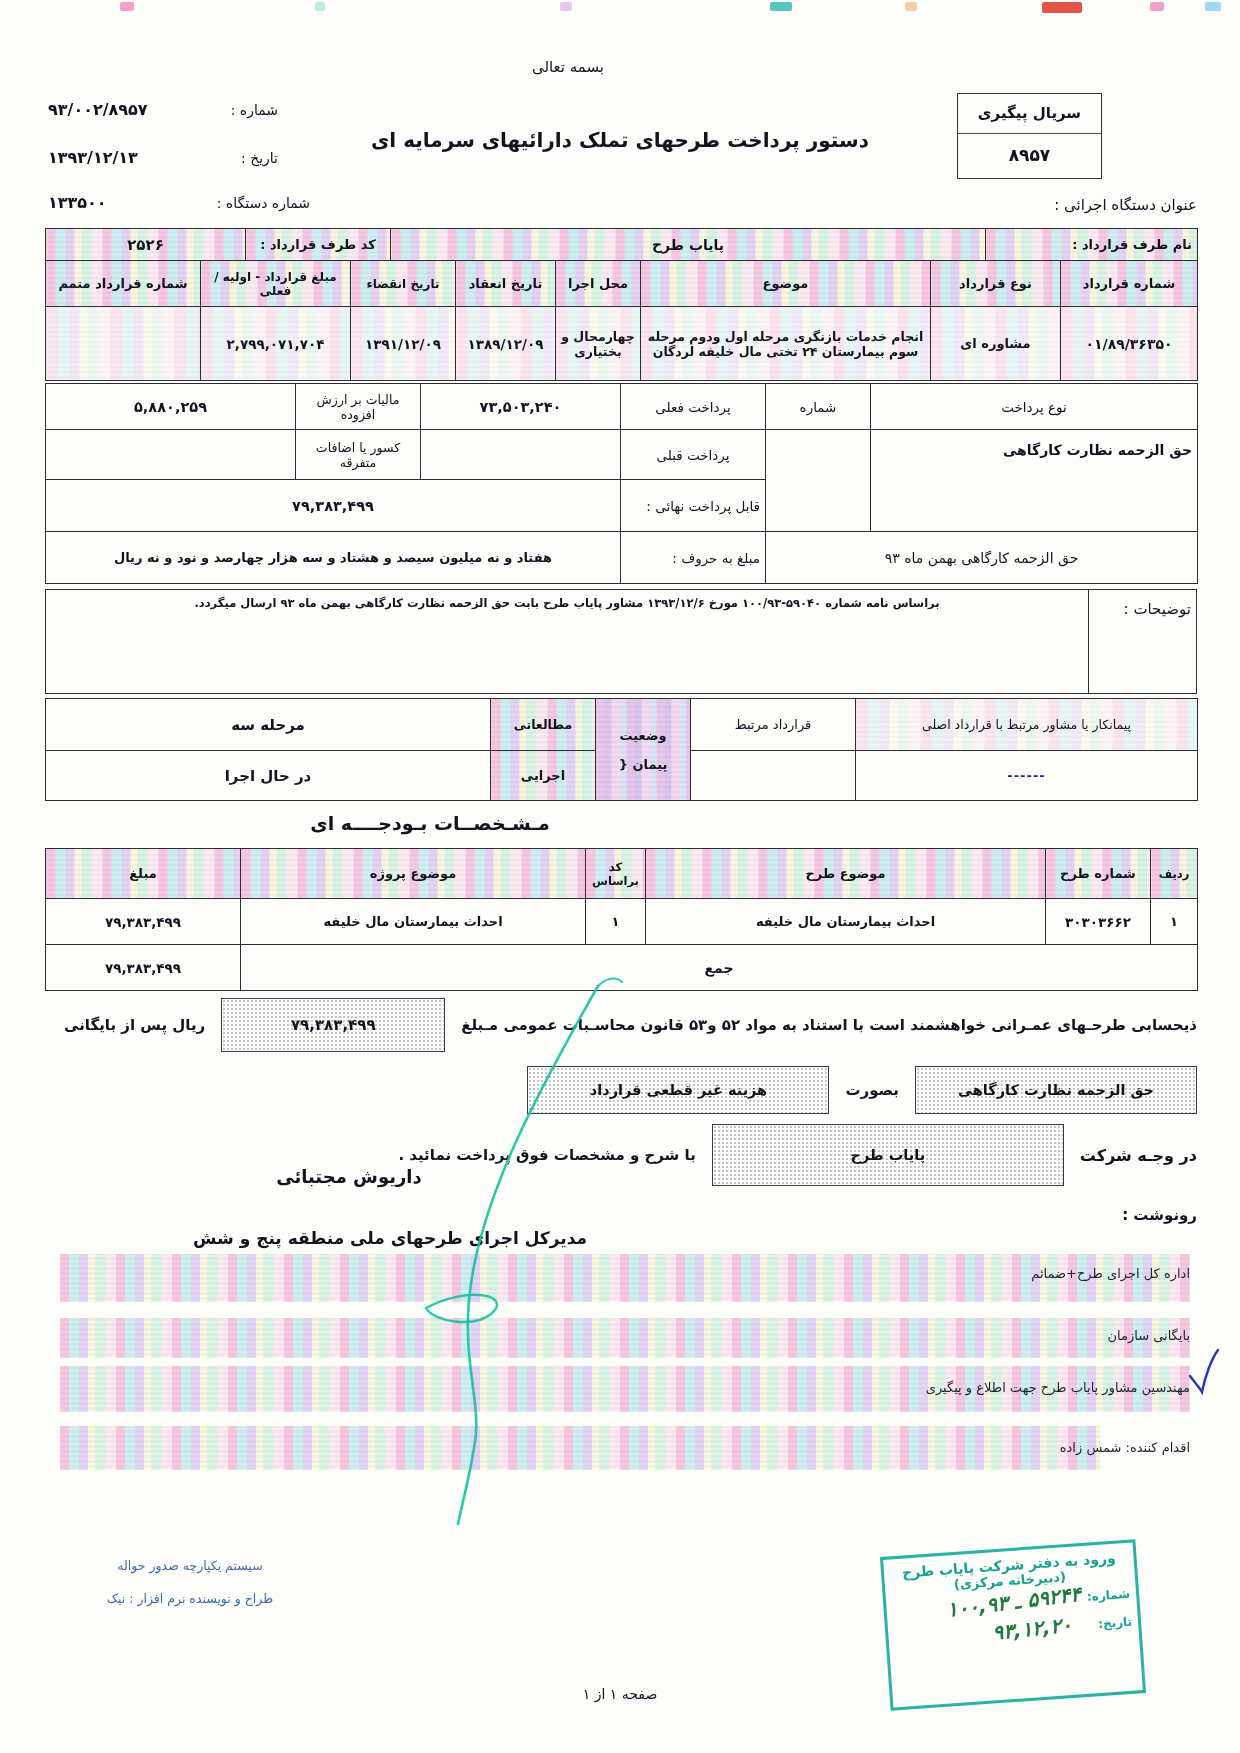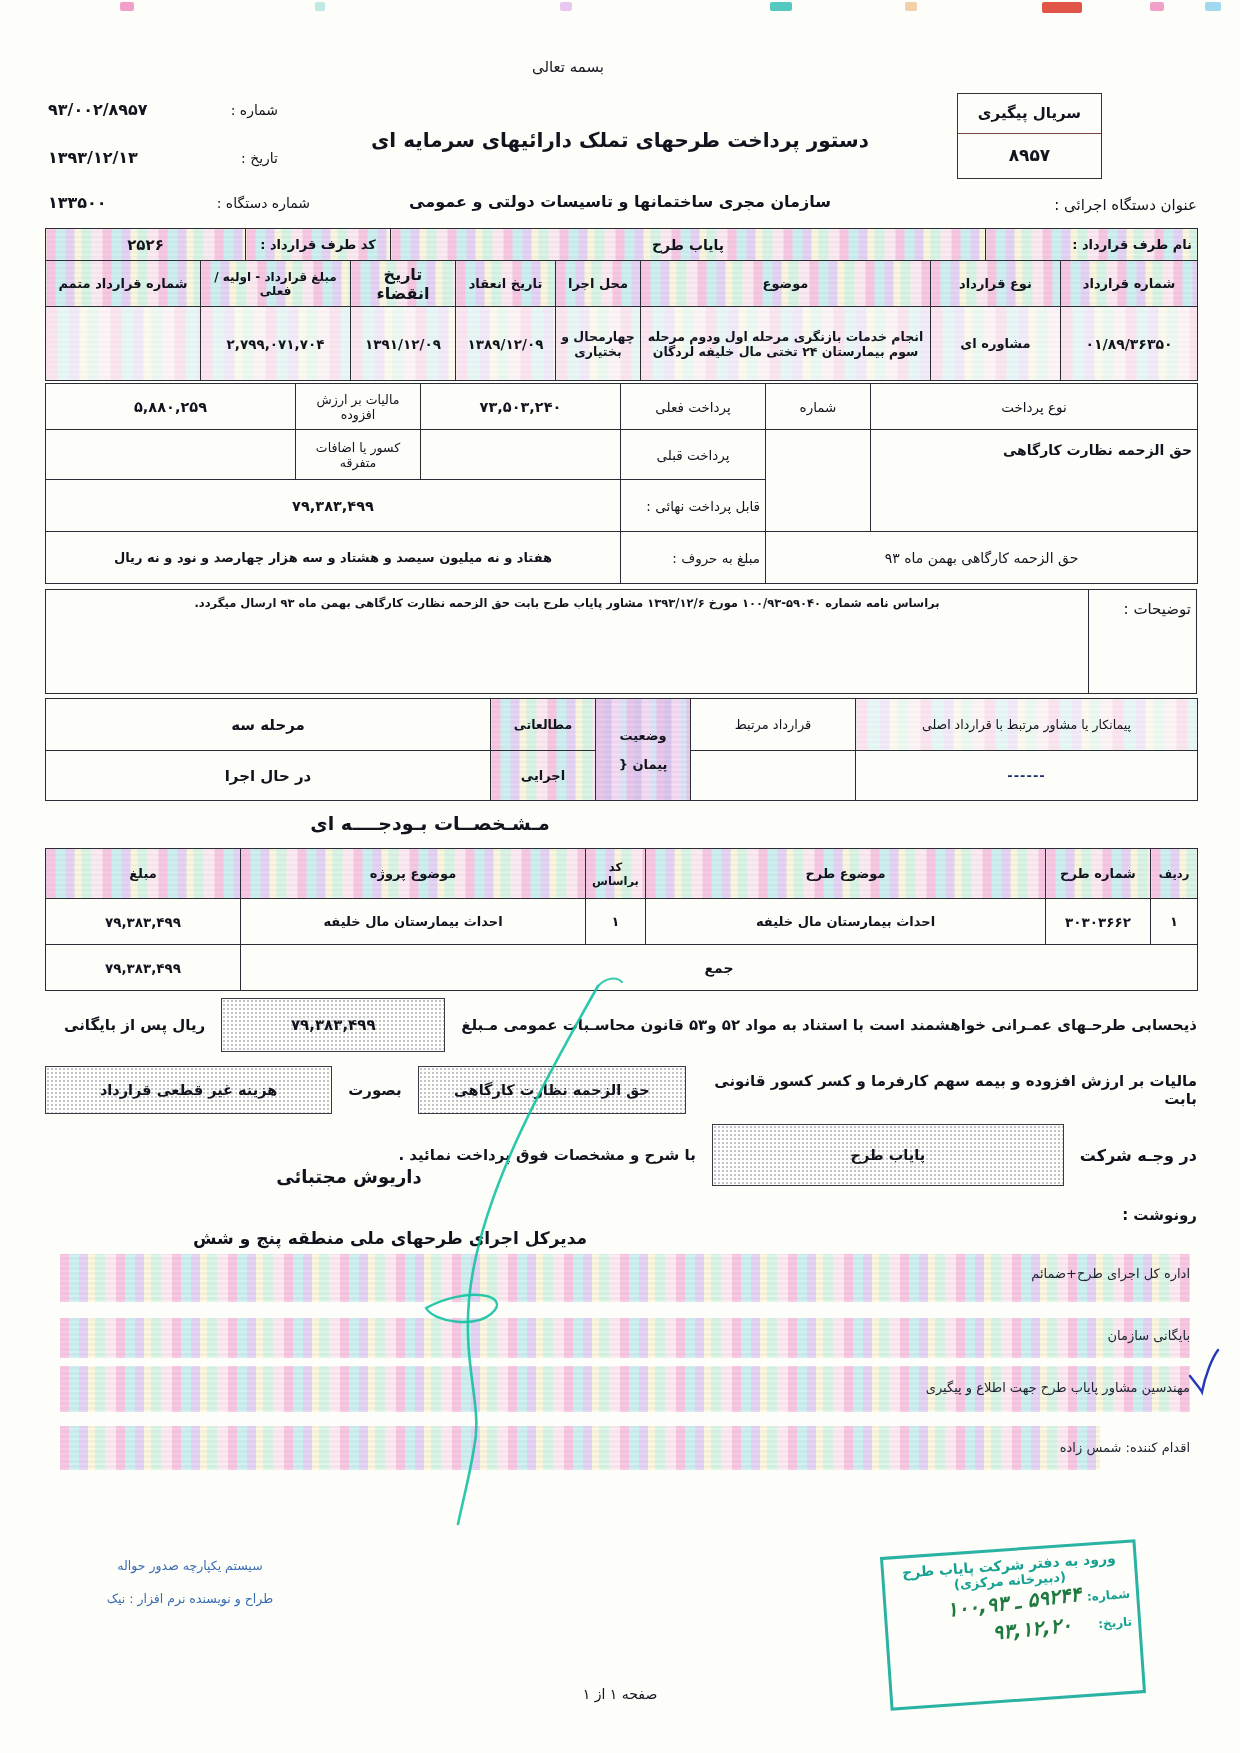--- a/index.html
+++ b/index.html
@@ -59,21 +59,20 @@
   <div class="abs hdr-kv" style="left:48px;top:148px;width:230px;">
     <span>تاریخ :</span>
     <span class="b" style="font-size:16px;">۱۳۹۳/۱۲/۱۳</span>
   </div>
   <div class="abs hdr-kv" style="left:48px;top:193px;width:262px;">
     <span>شماره دستگاه :</span>
     <span class="b" style="font-size:16px;">۱۳۳۵۰۰</span>
   </div>
 
   <div class="abs ctr b" style="left:220px;top:128px;width:800px;font-size:20px;">دستور پرداخت طرحهای تملک دارائیهای سرمایه ای</div>
-  <div class="abs ctr b" style="left:220px;top:192px;width:800px;font-size:16px;">سازمان مجری ساختمانها و تاسیسات دولتی و عمومی</div>
 
   <div class="abs" style="left:957px;top:93px;width:143px;height:84px;border:1.6px solid #33333b;">
     <div class="ctr b" style="height:39px;line-height:39px;font-size:15px;border-bottom:1.4px solid #7c4040;">سریال پیگیری</div>
     <div class="ctr b" style="height:42px;line-height:42px;font-size:17px;">۸۹۵۷</div>
   </div>
   <div class="abs" style="right:43px;top:196px;font-size:15px;">عنوان دستگاه اجرائی :</div>
 
   <table class="abs" style="left:45px;top:228px;width:1152px;">
     <colgroup>
         <col style="width:212px;">
@@ -102,21 +101,21 @@
         <col style="width:150px;">
         <col style="width:155px;">
       </colgroup>
     <tbody>
         <tr style="height:46px;">
       <td class="noise b ctr">شماره قرارداد</td>
       <td class="noise b ctr">نوع قرارداد</td>
       <td class="noise b ctr">موضوع</td>
       <td class="noise b ctr">محل اجرا</td>
       <td class="noise b ctr">تاریخ انعقاد</td>
-      <td class="noise b ctr" style="font-size:16px;">تاریخ انقضاء</td>
+      <td class="noise b ctr" style="font-size:12px;">تاریخ انقضاء</td>
       <td class="noise b ctr" style="font-size:12px;">مبلغ قرارداد - اولیه / فعلی</td>
       <td class="noise b ctr">شماره قرارداد متمم</td>
     </tr>
     <tr style="height:74px;">
       <td class="noise-light b ctr" style="font-size:14px;">۰۱/۸۹/۳۶۳۵۰</td>
       <td class="noise-light b ctr">مشاوره ای</td>
       <td class="noise-light b ctr" style="font-size:12.5px;">انجام خدمات بازنگری مرحله اول ودوم مرحله سوم بیمارستان ۲۴ تختی مال خلیفه لردگان</td>
       <td class="noise-light b ctr" style="font-size:12.5px;">چهارمحال و بختیاری</td>
       <td class="noise-light b ctr" style="font-size:13.5px;">۱۳۸۹/۱۲/۰۹</td>
       <td class="noise-light b ctr" style="font-size:13.5px;">۱۳۹۱/۱۲/۰۹</td>
@@ -235,21 +234,20 @@
     </tr>
   </tbody>
     </table>
 
   <div class="abs instr" style="left:45px;top:998px;width:1152px;">
     <span>ذیحسابی طرحـهای عمـرانی خواهشمند است با استناد به مواد ۵۲ و۵۳ قانون محاسـبات عمومی مـبلغ</span>
     <span class="dotbox" style="width:222px;height:52px;font-size:15px;">۷۹,۳۸۳,۴۹۹</span>
     <span>ریال پس از بایگانی</span>
   </div>
   <div class="abs instr" style="left:45px;top:1066px;width:1152px;">
-    <span>مالیات بر ارزش افزوده و بیمه سهم کارفرما و کسر کسور قانونی بابت</span>
     <span class="dotbox" style="width:280px;height:46px;font-size:14.5px;">حق الزحمه نظارت کارگاهی</span>
     <span>بصورت</span>
     <span class="dotbox" style="width:300px;height:46px;font-size:14.5px;">هزینه غیر قطعی قرارداد</span>
   </div>
   <div class="abs instr" style="left:45px;top:1124px;width:1152px;">
     <span style="font-size:16px;">در وجـه شرکت</span>
     <span class="dotbox" style="width:350px;height:60px;font-size:14.5px;">پایاب طرح</span>
     <span>با شرح و مشخصات فوق پرداخت نمائید .</span>
   </div>
 

